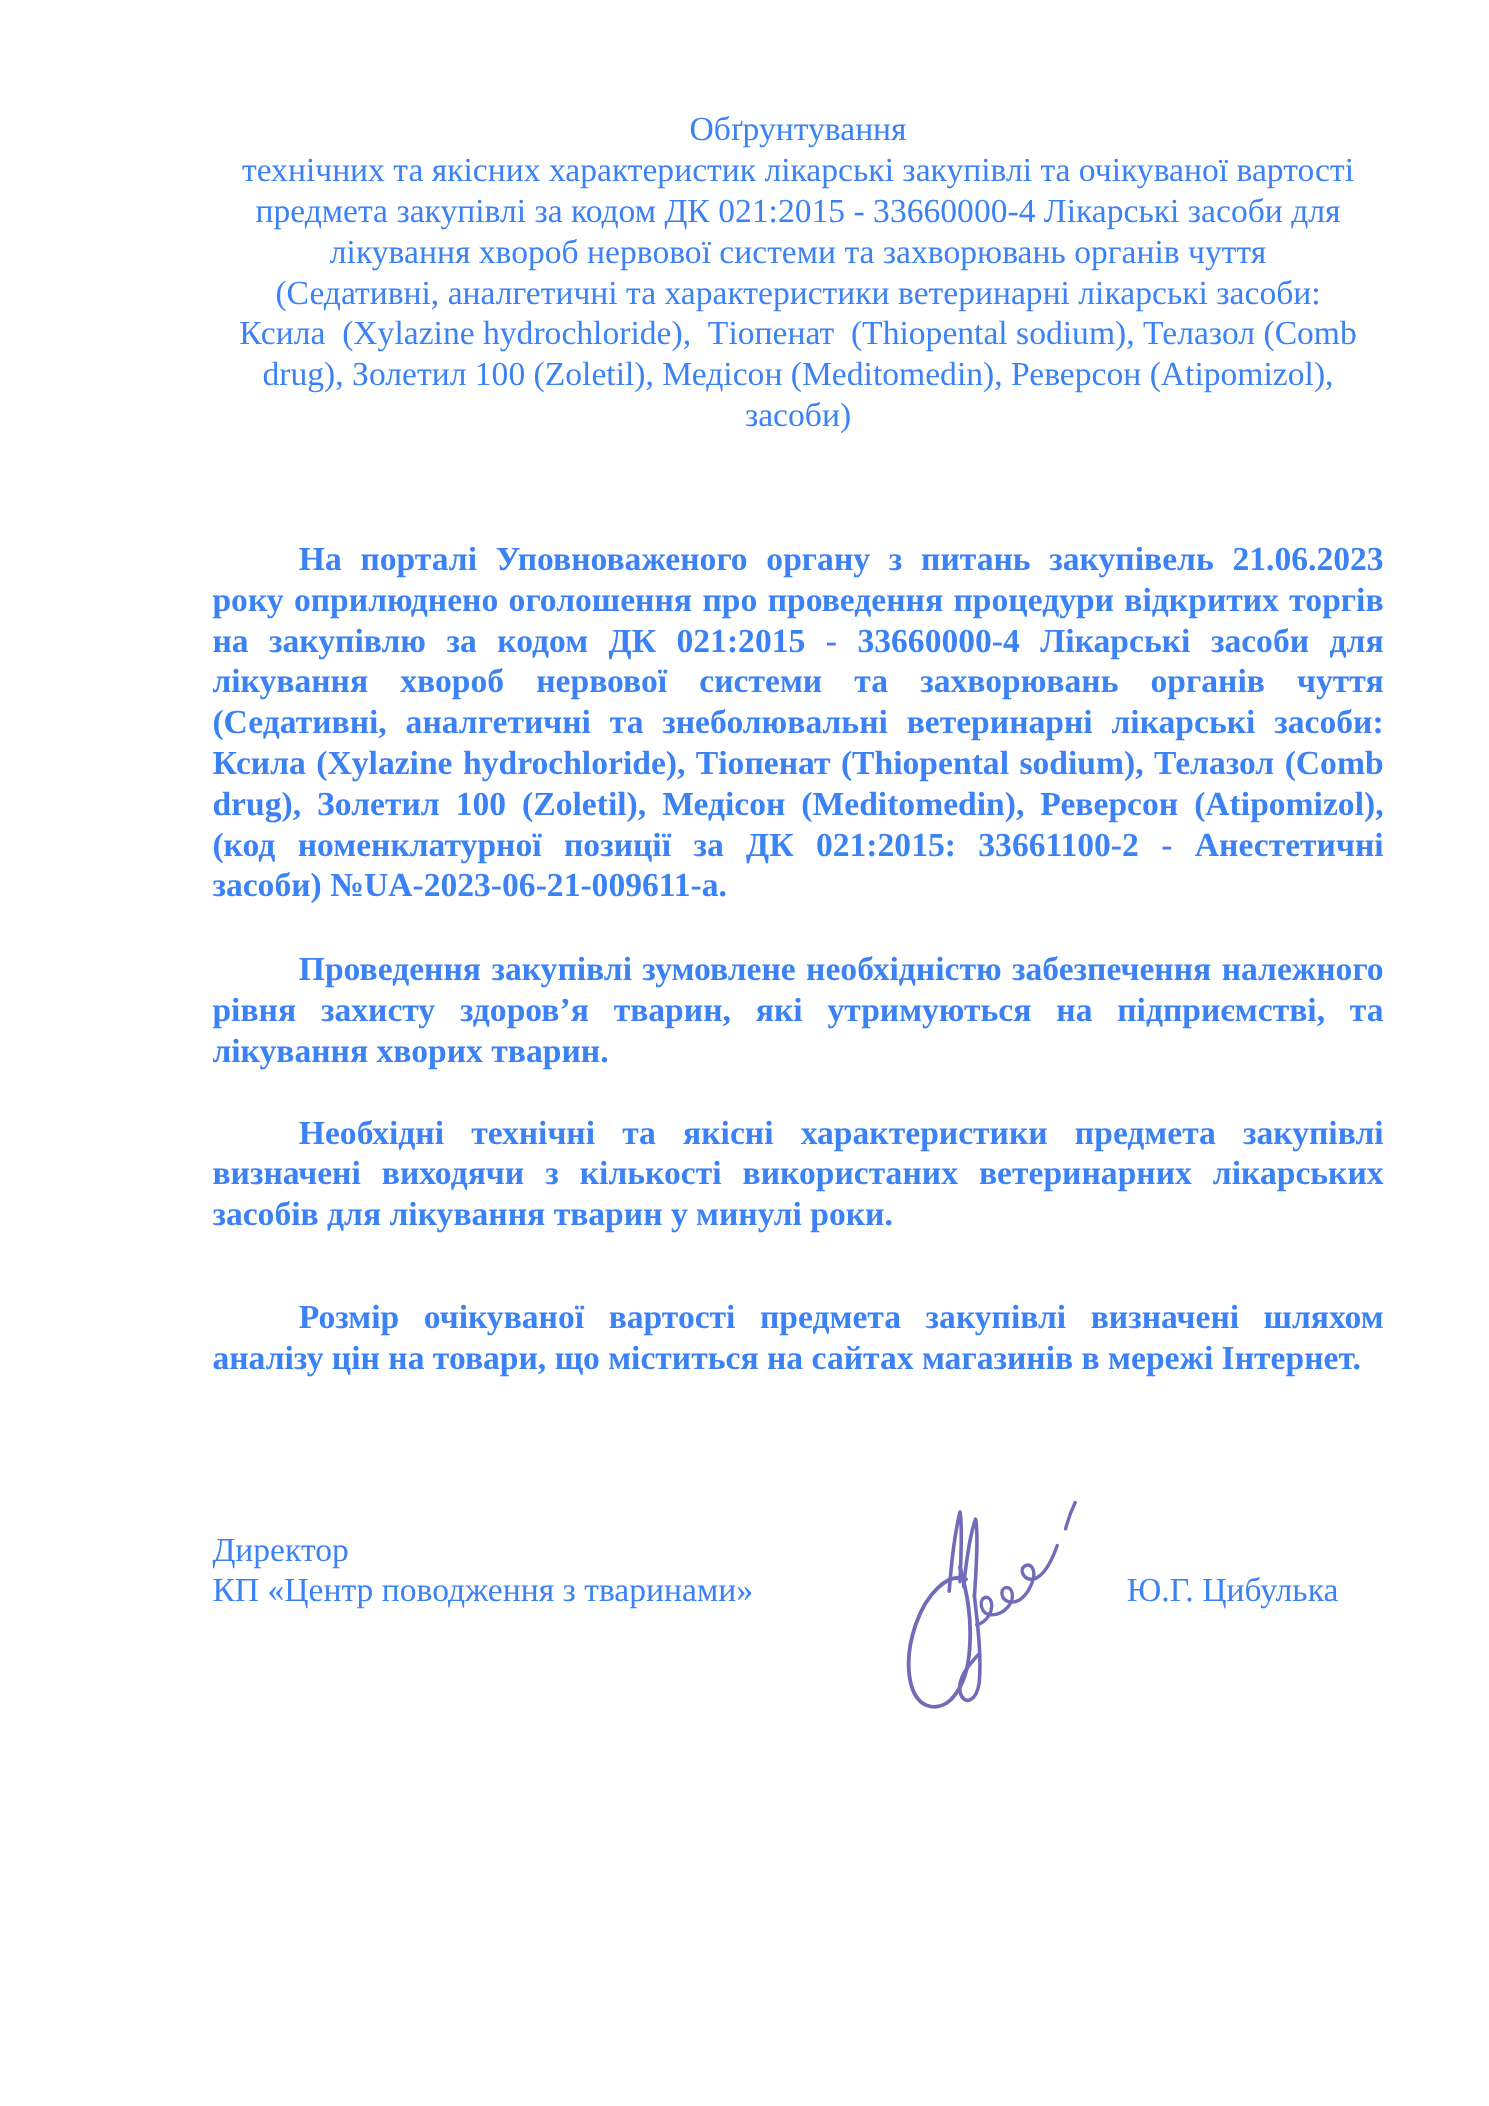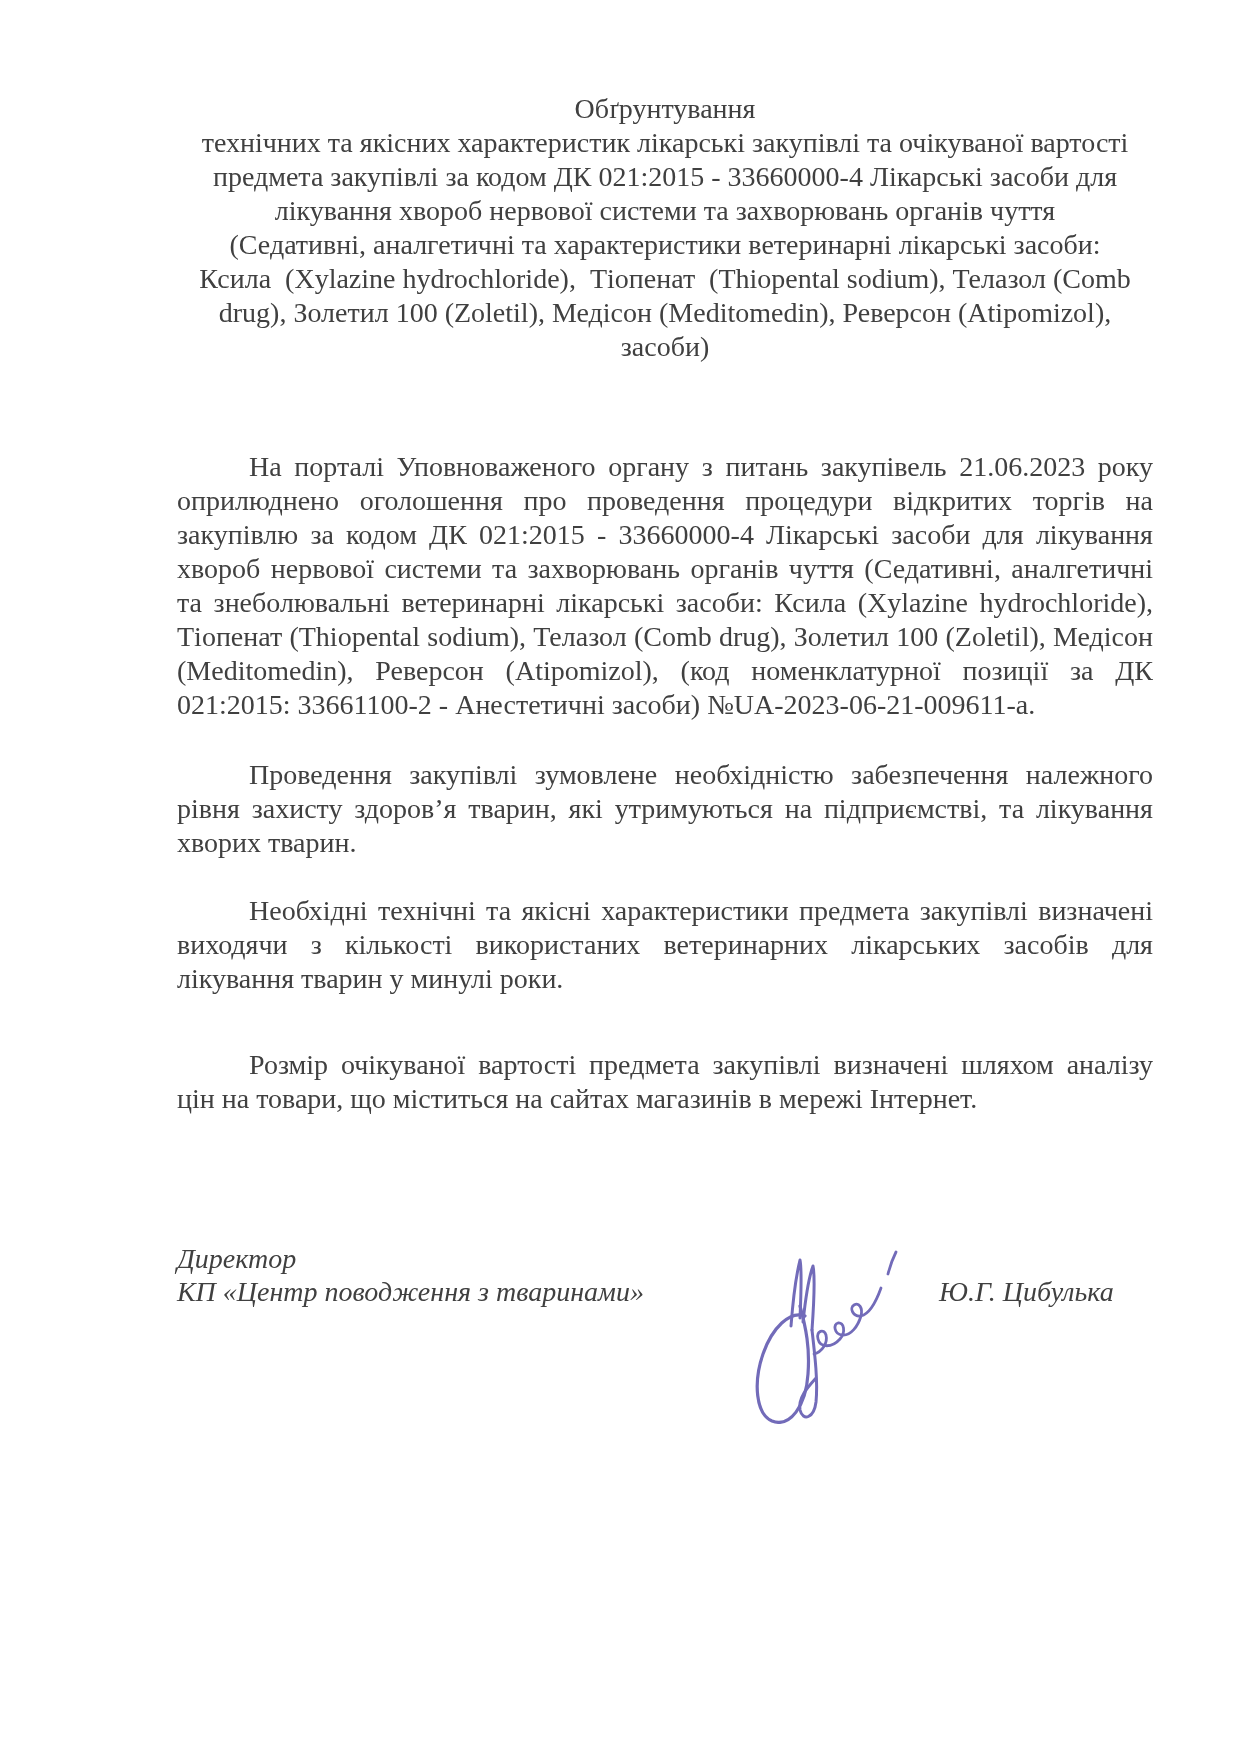--- a/index.html
+++ b/index.html
@@ -5,21 +5,21 @@
   * { margin: 0; padding: 0; box-sizing: border-box; }
   html, body { background: #888; }
   body { font-family: "Liberation Serif", "DejaVu Serif", serif; }
 
   .page {
     position: relative;
     width: 1241px;
     height: 1755px;
     margin: 0 auto;
     background: #ffffff;
-    color: #404040;
+    color: #3b82f6;
     font-size: 28px;
     overflow: hidden;
   }
 
   .content {
     position: absolute;
     left: 177px;
     top: 0;
     width: 976px;
   }
@@ -30,31 +30,31 @@
   }
   .title-line {
     line-height: 34px;
     white-space: pre;
   }
 
   .body-paragraph {
     text-align: justify;
     line-height: 34px;
     text-indent: 72px;
+    font-weight: bold;
   }
   .p1 { margin-top: 86px; }
   .p2 { margin-top: 36px; }
   .p3 { margin-top: 34px; }
   .p4 { margin-top: 52px; }
 
   .signature-row {
     position: relative;
     margin-top: 126px;
     height: 120px;
-    font-style: italic;
   }
   .signoff-left .sig-line {
     line-height: 33px;
     white-space: pre;
   }
   .signer-name {
     position: absolute;
     left: 762px;
     top: 33px;
     line-height: 33px;

